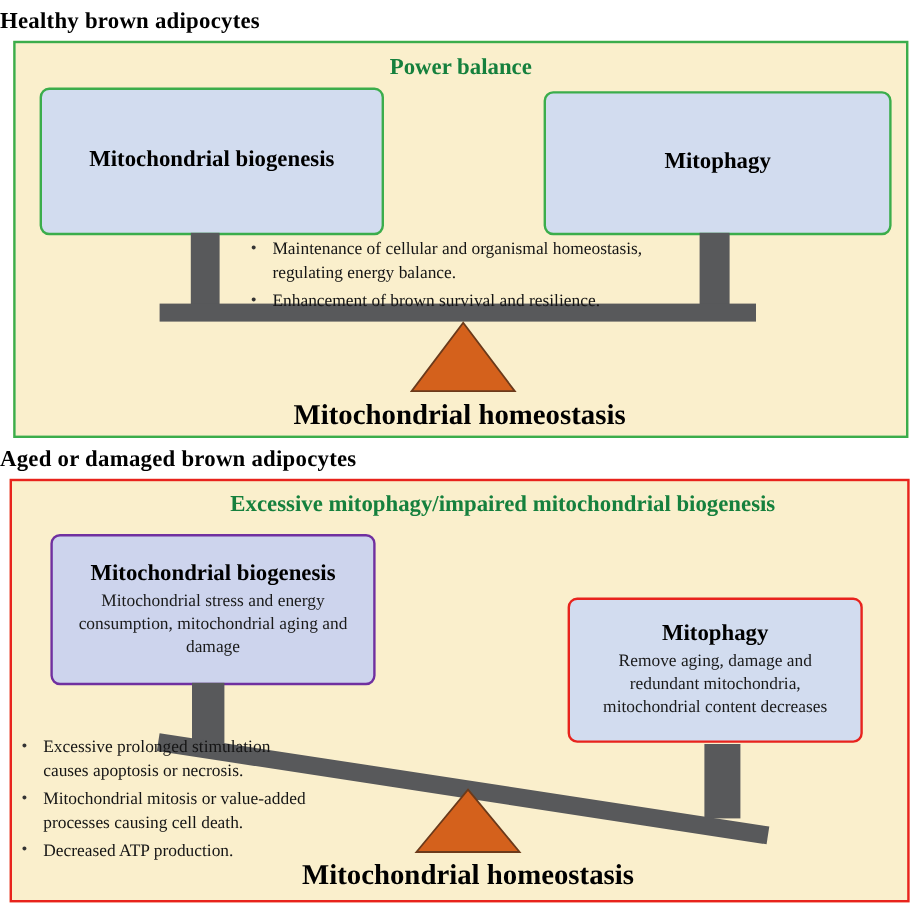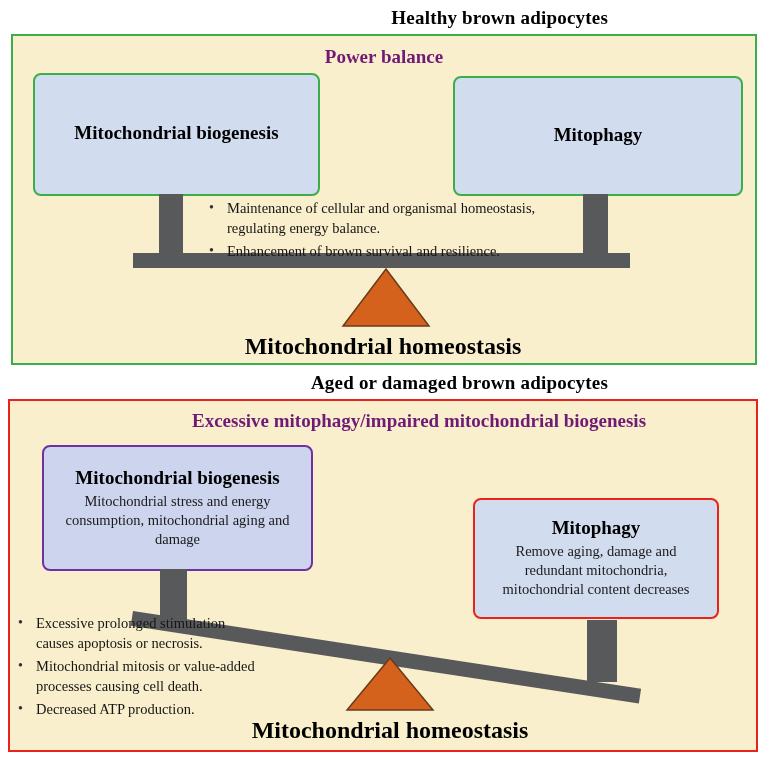--- a/index.html
+++ b/index.html
@@ -11,21 +11,21 @@
   .stage {
     position: relative;
     width: 767px;
     height: 761px;
     background: #ffffff;
     overflow: hidden;
   }
   .abs { position: absolute; }
   .section-title {
     width: 608px;
-    text-align: right;
+    text-align: left;
     font-weight: bold;
     font-size: 19px;
     color: #000;
     letter-spacing: .2px;
   }
   .panel {
     background: #FAEFCC;
   }
   .panel-healthy {
     left: 11px; top: 34px; width: 746px; height: 331px;
@@ -34,21 +34,21 @@
   .panel-aged {
     left: 8px; top: 399px; width: 750px; height: 353px;
     border: 2px solid #E8231D;
   }
   .panel-header {
     position: absolute;
     left: 0; width: 100%;
     text-align: center;
     font-weight: bold;
     font-size: 19px;
-    color: #701a75;
+    color: #15803d;
   }
   .rbox {
     position: absolute;
     border-radius: 8px;
     display: flex;
     flex-direction: column;
     align-items: center;
     justify-content: center;
     text-align: center;
     padding: 8px 14px;

